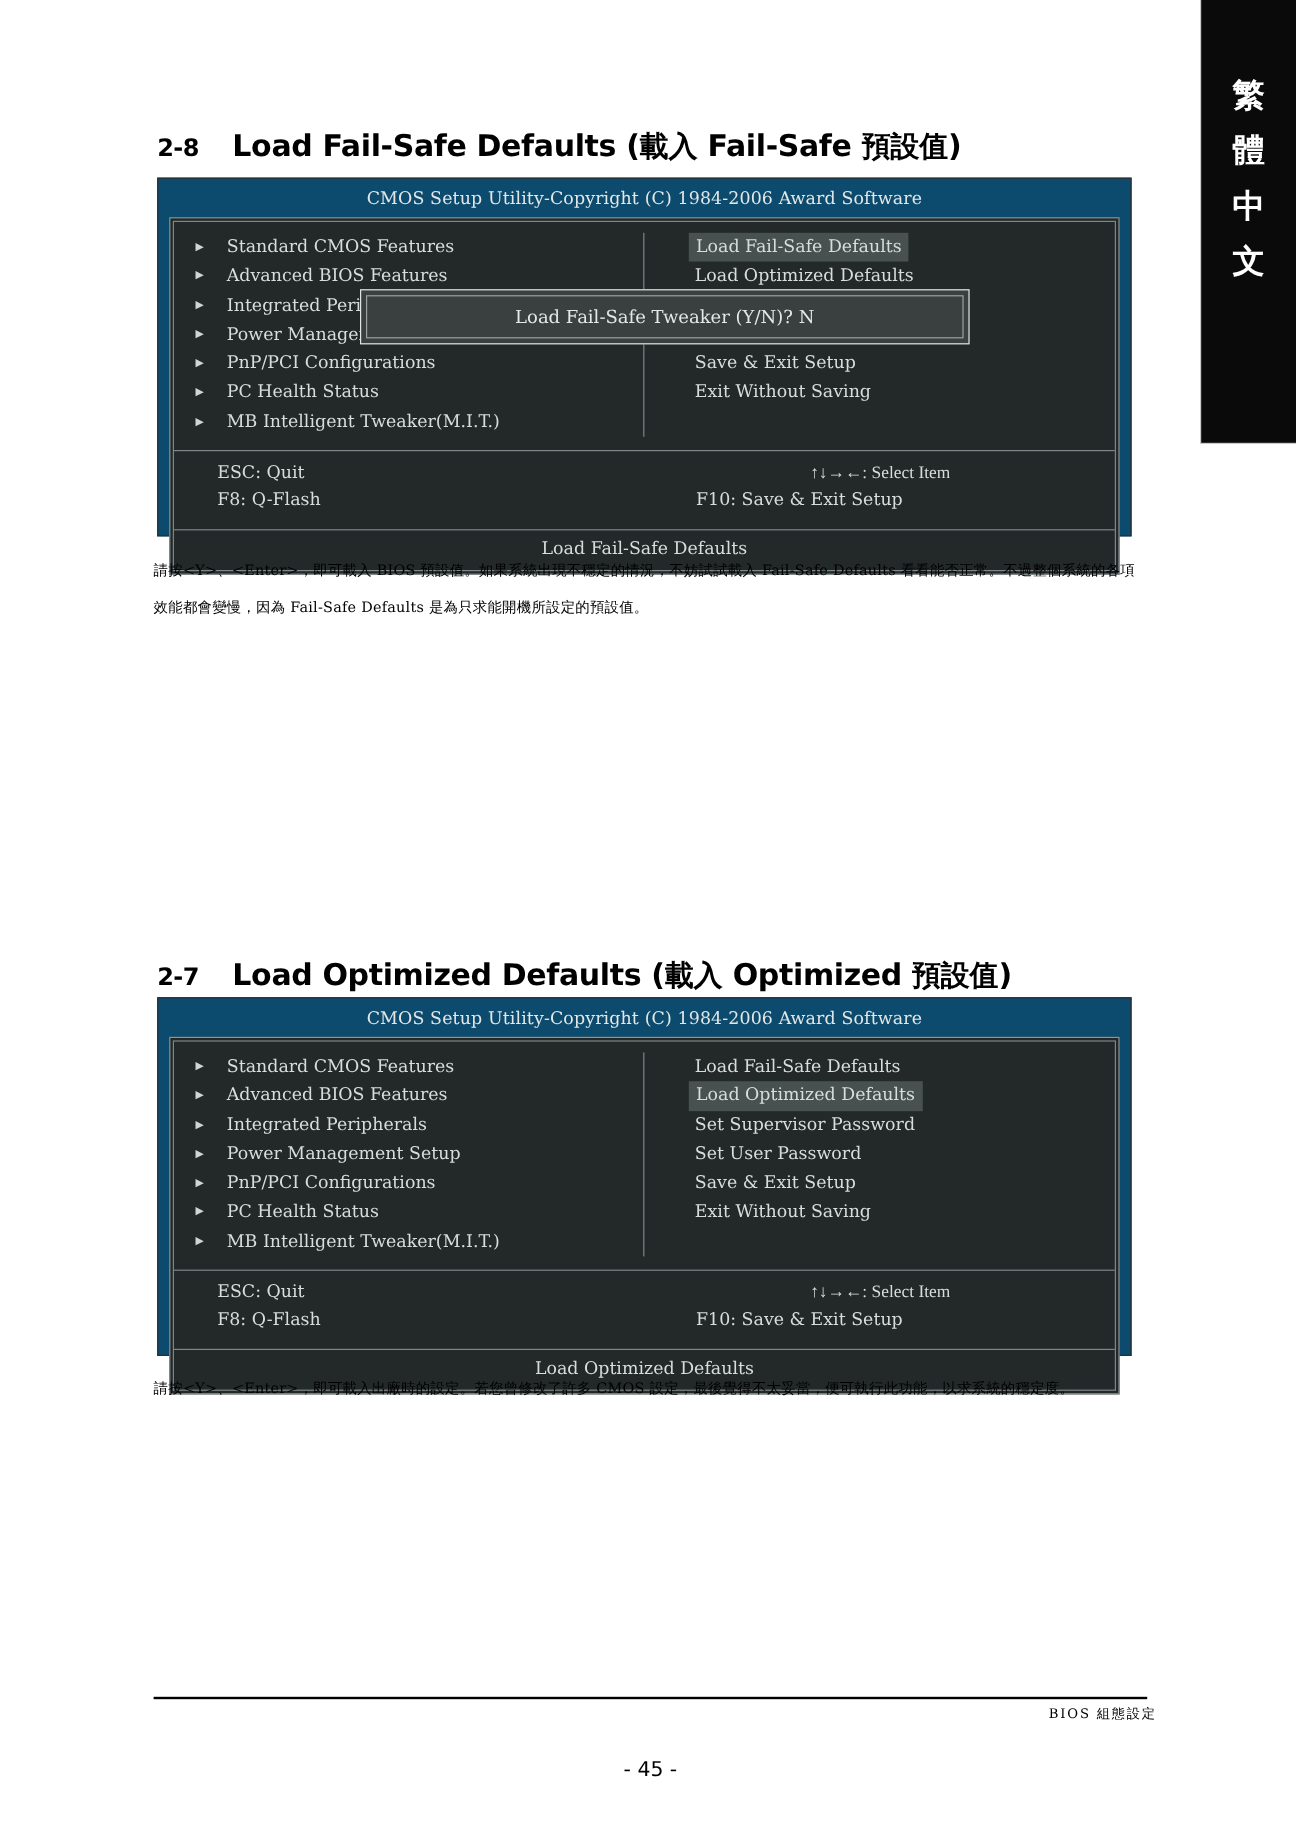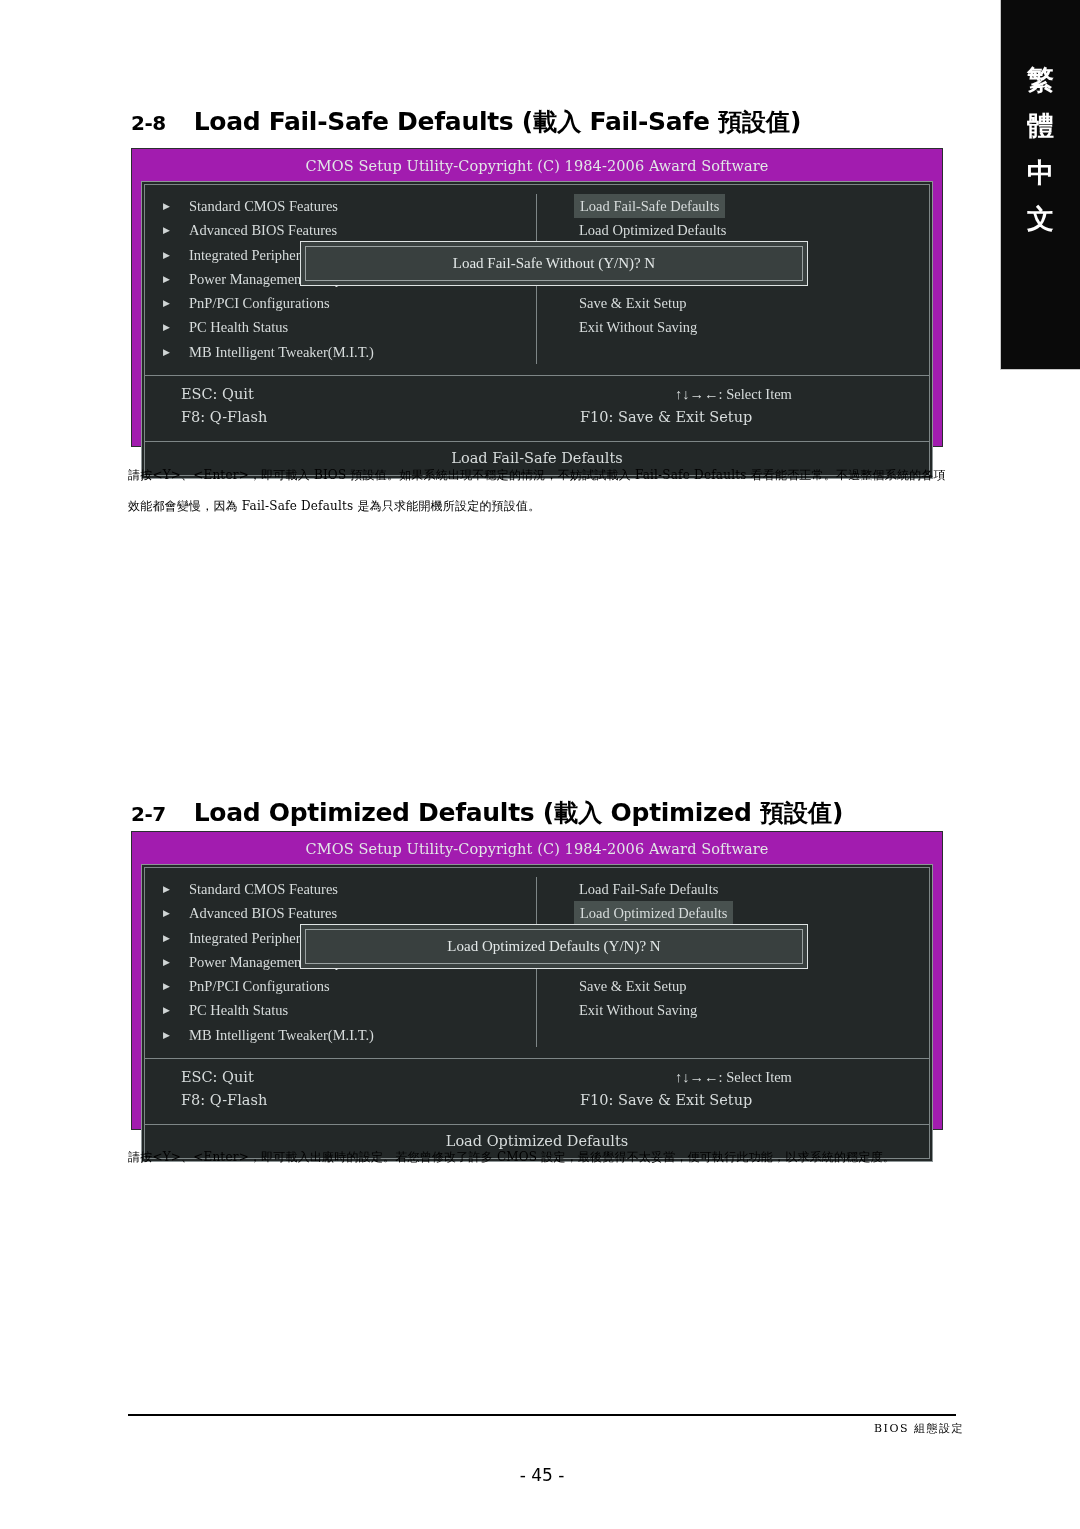--- a/index.html
+++ b/index.html
@@ -69,21 +69,21 @@
     font-size: 25px;
   }
   #heading-28 { top: 106px; }
   #heading-29 { top: 797px; }
 
   
   .bios-screen {
     position: absolute;
     left: 131px;
     width: 812px;
-    background: #a21caf;
+    background: #0c4a6e;
     border: 1px solid #2a2f2f;
     box-sizing: border-box;
     font-family: "DejaVu Serif", "Liberation Serif", serif;
     color: #d9dede;
     padding: 8px 9px 9px 9px;
   }
   #bios-1 { top: 148px; height: 299px; }
   #bios-2 { top: 831px; height: 299px; }
 
   .bios-title {
@@ -105,21 +105,20 @@
     left: 2px; top: 2px; right: 2px; bottom: 2px;
     border: 1px solid #7e8687;
     pointer-events: none;
   }
 
   .bios-menu {
     display: flex;
     position: relative;
     padding: 9px 0 7px 0;
     margin: 3px;
-    font-family: Liberation Serif, serif;
   }
   .bios-col {
     position: relative;
     box-sizing: border-box;
   }
   .bios-col.left {
     width: 50%;
     border-right: 1px solid #7e8687;
     padding-left: 44px;
   }
@@ -274,21 +273,21 @@
       </div>
       <div class="bios-col right">
         <span class="bios-item hl">Load Fail-Safe Defaults</span>
         <span class="bios-item">Load Optimized Defaults</span>
         <span class="bios-item">Set Supervisor Password</span>
         <span class="bios-item">Set User Password</span>
         <span class="bios-item">Save &amp; Exit Setup</span>
         <span class="bios-item">Exit Without Saving</span>
       </div>
       <div class="bios-dialog">
-        <div class="bios-dialog-inner">Load Fail-Safe Without (Y/N)? N</div>
+        <div class="bios-dialog-inner">Load Fail-Safe Tweaker (Y/N)? N</div>
       </div>
     </div>
     <div class="bios-keys">
       <div class="kcol left">
         <div class="bios-key">ESC: Quit</div>
         <div class="bios-key">F8:  Q-Flash</div>
       </div>
       <div class="kcol right">
         <div class="bios-key c">↑↓→←: Select Item</div>
         <div class="bios-key l">F10: Save &amp; Exit Setup</div>
@@ -318,23 +317,20 @@
         <span class="bios-item arrow">MB Intelligent Tweaker(M.I.T.)</span>
       </div>
       <div class="bios-col right">
         <span class="bios-item">Load Fail-Safe Defaults</span>
         <span class="bios-item hl">Load Optimized Defaults</span>
         <span class="bios-item">Set Supervisor Password</span>
         <span class="bios-item">Set User Password</span>
         <span class="bios-item">Save &amp; Exit Setup</span>
         <span class="bios-item">Exit Without Saving</span>
       </div>
-      <div class="bios-dialog">
-        <div class="bios-dialog-inner">Load Optimized Defaults (Y/N)? N</div>
-      </div>
     </div>
     <div class="bios-keys">
       <div class="kcol left">
         <div class="bios-key">ESC: Quit</div>
         <div class="bios-key">F8:  Q-Flash</div>
       </div>
       <div class="kcol right">
         <div class="bios-key c">↑↓→←: Select Item</div>
         <div class="bios-key l">F10: Save &amp; Exit Setup</div>
       </div>

